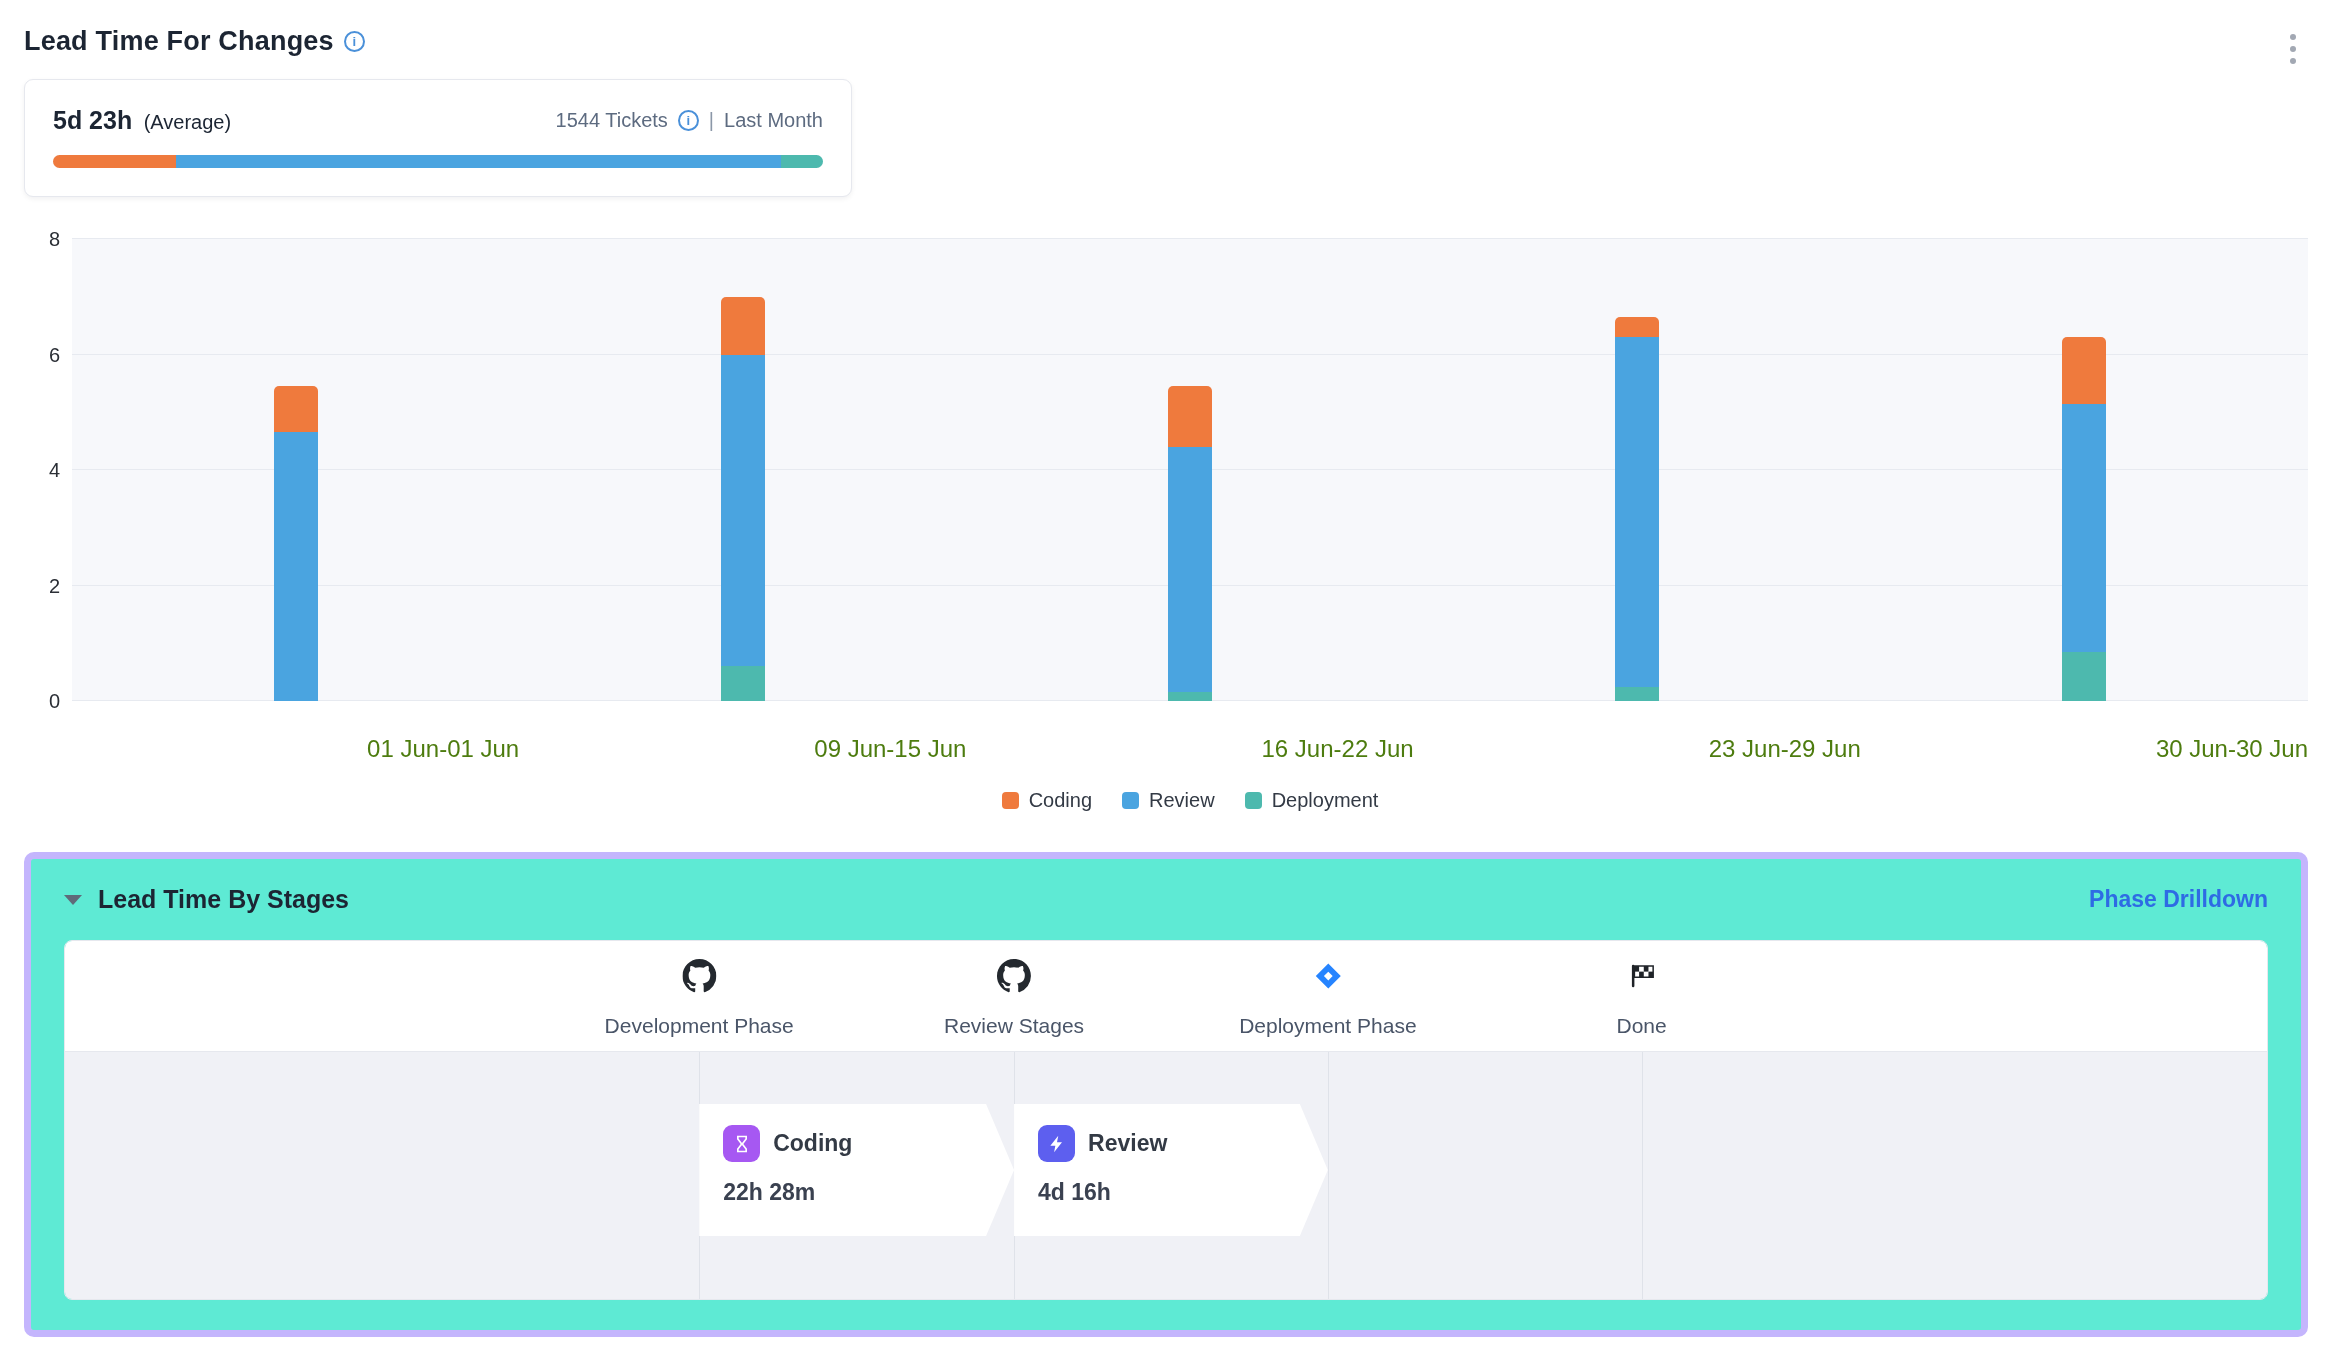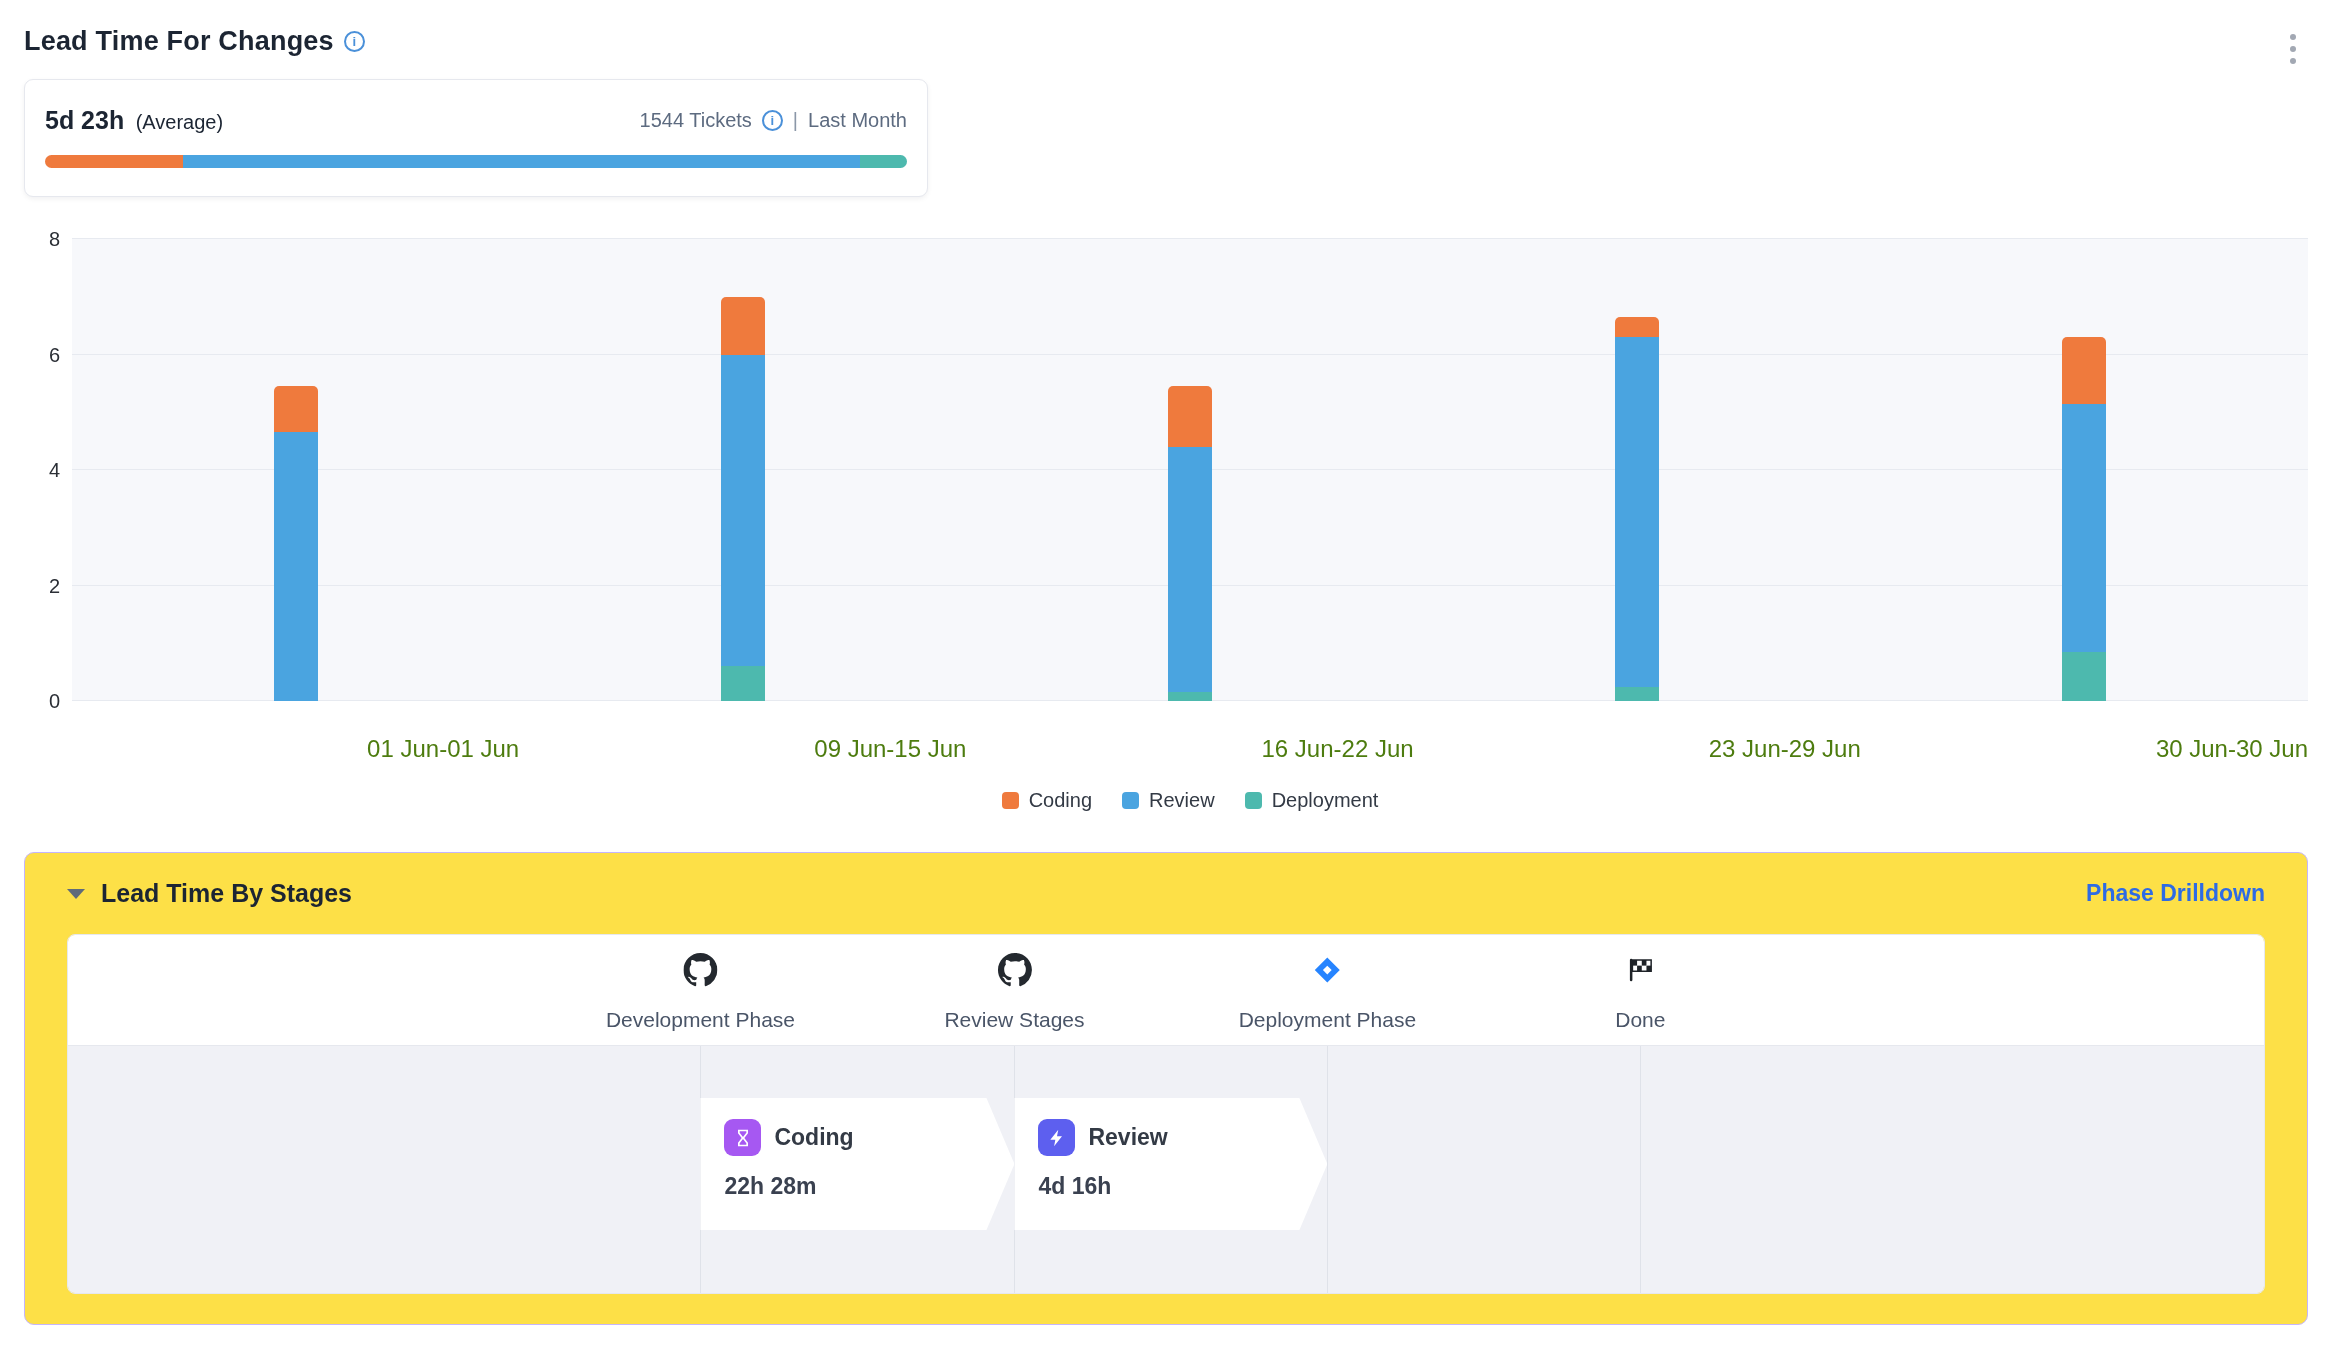--- a/index.html
+++ b/index.html
@@ -10,22 +10,22 @@
   
   .header-row{display:flex;align-items:center}
   .page-title{font-size:27px;font-weight:700;color:#1c2533;letter-spacing:.2px}
   .info-icon{width:21px;height:21px;border:2px solid #4a90d9;border-radius:50%;color:#4a90d9;
     font-size:13px;line-height:1;display:inline-flex;align-items:center;justify-content:center;
     margin-left:10px;font-weight:700;cursor:pointer;flex:none}
   .kebab{position:absolute;top:30px;right:44px;display:flex;flex-direction:column;gap:6px;cursor:pointer;padding:4px}
   .kebab i{width:6px;height:6px;border-radius:50%;background:#a2a8b3;display:block}
 
   
-  .summary-card{margin-top:22px;width:904px;border:1px solid #e6e8ee;border-radius:9px;
-    box-shadow:0 2px 5px rgba(16,24,40,.06);padding:26px 20px 28px;background:#fff}
+  .summary-card{margin-top:22px;width:828px;border:1px solid #e6e8ee;border-radius:9px;
+    box-shadow:0 2px 5px rgba(16,24,40,.06);padding:26px 28px 28px;background:#fff}
   .summary-top{display:flex;justify-content:space-between;align-items:center}
   .avg-value{font-size:25px;font-weight:700;color:#1c2533}
   .avg-label{font-size:20px;font-weight:400;margin-left:7px;color:#1c2533}
   .summary-meta{display:flex;align-items:center;gap:10px;color:#5d6b80;font-size:20px}
   .summary-meta .sep{color:#8b97a8}
   .progress{margin-top:20px;height:13px;border-radius:7px;overflow:hidden;display:flex;background:#eef0f4}
   .progress .seg{height:100%}
 
   
   .chart{margin-top:42px;display:flex}
@@ -40,21 +40,21 @@
     display:flex;flex-direction:column-reverse;cursor:pointer}
   .bar-seg{width:100%}
   .bar .bar-seg:last-child{border-radius:5px 5px 0 0}
   .x-labels{display:flex;margin-top:34px}
   .x-label{flex:1;text-align:right;font-size:24px;color:#4d7c0f}
   .legend{display:flex;justify-content:center;gap:30px;margin-top:26px}
   .legend-item{display:flex;align-items:center;gap:10px;font-size:20px;color:#333a45;cursor:pointer}
   .legend-swatch{width:17px;height:17px;border-radius:4px;flex:none}
 
   
-  .stages-card{margin-top:40px;border:1px solid #c4b5fd;border-radius:10px;padding:26px 42px 30px;background:#fde047}
+  .stages-card{margin-top:40px;border:7px solid #c4b5fd;border-radius:10px;padding:26px 33px 30px;background:#5eead4}
   .stages-header{display:flex;align-items:center}
   .caret{width:0;height:0;border-left:9px solid transparent;border-right:9px solid transparent;
     border-top:10px solid #5f6b7a;margin-right:16px;cursor:pointer}
   .stages-title{font-size:25px;font-weight:700;color:#1c2533}
   .drilldown{margin-left:auto;font-size:23px;font-weight:700;color:#2e6be4;cursor:pointer;text-decoration:none}
   .stage-table{margin-top:26px;border:1px solid #e6e8ee;border-radius:8px;overflow:hidden}
   .milestones{position:relative;height:110px;background:#fff}
   .milestone{position:absolute;top:16px;transform:translateX(-50%);display:flex;flex-direction:column;
     align-items:center;gap:19px}
   .milestone .m-icon{height:38px;display:flex;align-items:center;justify-content:center}

